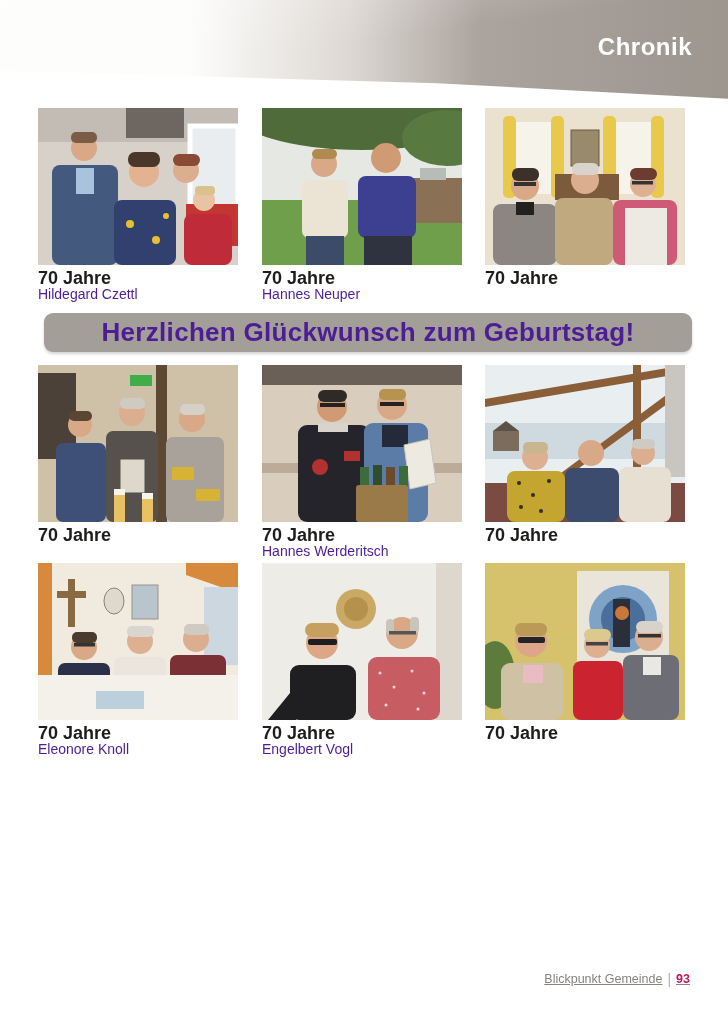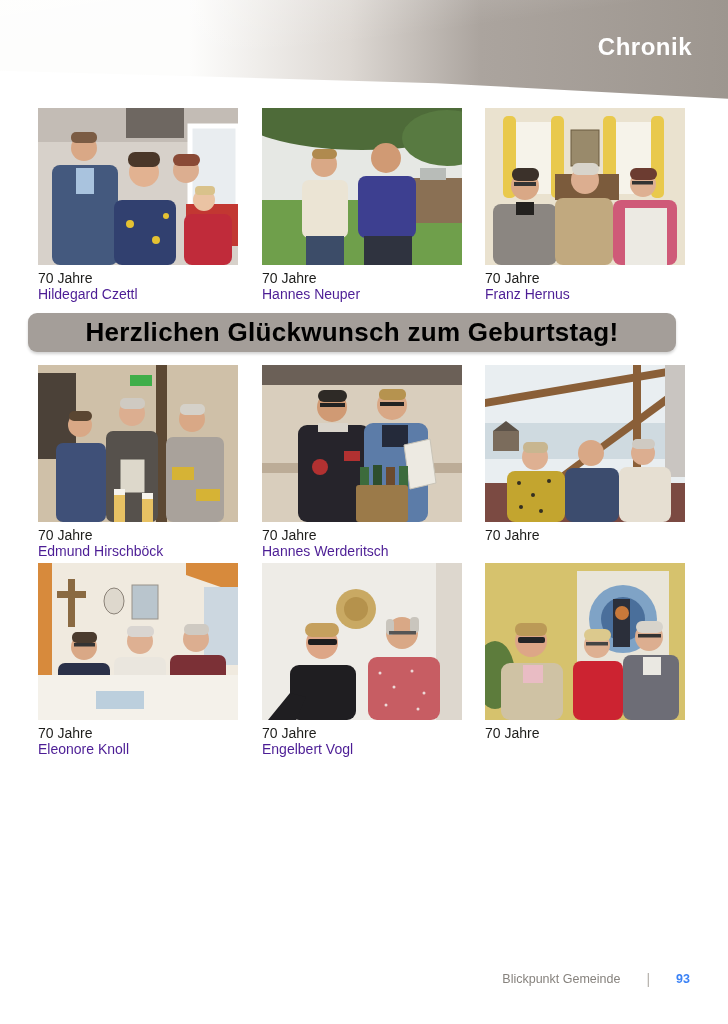--- a/index.html
+++ b/index.html
@@ -15,34 +15,34 @@
     clip-path:polygon(0 0,100% 0,100% 95%,60% 80%,0 68%);}
   .header-title{position:absolute;top:33px;right:36px;color:#ffffff;
     font-size:24px;font-weight:bold;letter-spacing:.5px;}
 
   
   .cell{position:absolute;width:200px;}
   .c0{left:38px;} .c1{left:262px;} .c2{left:485px;}
   .r0{top:108px;} .r1{top:365px;} .r2{top:563px;}
   .photo{width:200px;height:157px;overflow:hidden;background:#ccc;}
   .photo svg{display:block;}
-  .cap-age{margin-top:5px;font-size:14px;font-weight:normal;color:#1d1d1b;line-height:16px;}
+  .cap-age{margin-top:5px;font-size:18px;font-weight:bold;color:#1d1d1b;line-height:16px;}
   .cap-name{font-size:14px;color:#4c1d95;line-height:17px;}
 
   
-  .banner{position:absolute;top:313px;left:28px;width:648px;height:39px;
+  .banner{position:absolute;top:313px;left:44px;width:648px;height:39px;
     background:#a49e99;border-radius:9px;display:flex;align-items:center;justify-content:center;
-    color:#000000;font-size:26px;font-weight:bold;letter-spacing:.3px;
+    color:#4c1d95;font-size:26px;font-weight:bold;letter-spacing:.3px;
     box-shadow:0 2px 3px rgba(0,0,0,.18);}
 
   
-  .footer{position:absolute;top:971px;right:38px;display:flex;align-items:center;gap:26px;
-    font-size:12.5px;color:#87837e;}
+  .footer{position:absolute;top:971px;right:38px;display:flex;align-items:center;gap:5px;
+    font-size:12.5px;color:#87837e;text-decoration:underline;}
   .footer .sep{color:#b3afa9;font-size:14px;}
-  .footer .pnum{font-weight:bold;color:#3b82f6;}
+  .footer .pnum{font-weight:bold;color:#be185d;}
 </style>
 </head>
 <body>
 
 <div class="page">
 
   <div class="header">
     <div class="header-gray"></div>
     <div class="header-title">Chronik</div>
   </div>
@@ -120,21 +120,20 @@
         <circle cx="100" cy="72" r="14" fill="#dcae90"></circle>
           <rect x="87" y="55" width="27" height="12" rx="6" fill="#d8d4cb"></rect>
         <rect x="128" y="92" width="64" height="65" rx="8" fill="#cf5a78"></rect>
         <rect x="140" y="100" width="42" height="57" fill="#eceae3"></rect>
         <circle cx="158" cy="76" r="13" fill="#deb092"></circle>
           <rect x="145" y="60" width="27" height="12" rx="6" fill="#6c3c31"></rect>
         <rect x="147" y="73" width="21" height="3.5" fill="#333333"></rect>
       </svg>
     </div>
     <div class="cap-age">70 Jahre</div>
-    <div class="cap-name">Franz Hernus</div>
   </div>
 
   <div class="banner">Herzlichen Glückwunsch zum Geburtstag!</div>
 
   <div class="cell c0 r1">
     <div class="photo">
       <svg width="200" height="157" viewBox="0 0 200 157" xmlns="http://www.w3.org/2000/svg">
         <rect width="200" height="157" fill="#cfc0a8"></rect>
         <rect y="8" width="38" height="86" fill="#4b4138"></rect>
         <rect x="118" width="11" height="157" fill="#5c4833"></rect>
@@ -151,21 +150,20 @@
           <rect x="158" y="124" width="24" height="12" fill="#d6b335"></rect>
         <circle cx="154" cy="54" r="13" fill="#d9a886"></circle>
           <rect x="142" y="39" width="25" height="11" rx="5" fill="#d5d1c9"></rect>
         <rect x="76" y="124" width="11" height="6" fill="#f6f3ec"></rect>
           <rect x="76" y="130" width="11" height="27" fill="#e7c163"></rect>
         <rect x="104" y="128" width="11" height="6" fill="#f6f3ec"></rect>
           <rect x="104" y="134" width="11" height="23" fill="#e7c163"></rect>
       </svg>
     </div>
     <div class="cap-age">70 Jahre</div>
-    <div class="cap-name">Edmund Hirschböck</div>
   </div>
 
   <div class="cell c1 r1">
     <div class="photo">
       <svg width="200" height="157" viewBox="0 0 200 157" xmlns="http://www.w3.org/2000/svg">
         <rect width="200" height="157" fill="#d9cebd"></rect>
         <rect width="200" height="20" fill="#6b6057"></rect>
         <rect y="98" width="200" height="10" fill="#bcac97"></rect>
         <rect x="36" y="60" width="72" height="97" rx="9" fill="#26242b"></rect>
         <rect x="56" y="58" width="30" height="9" fill="#d9d4cb"></rect>

